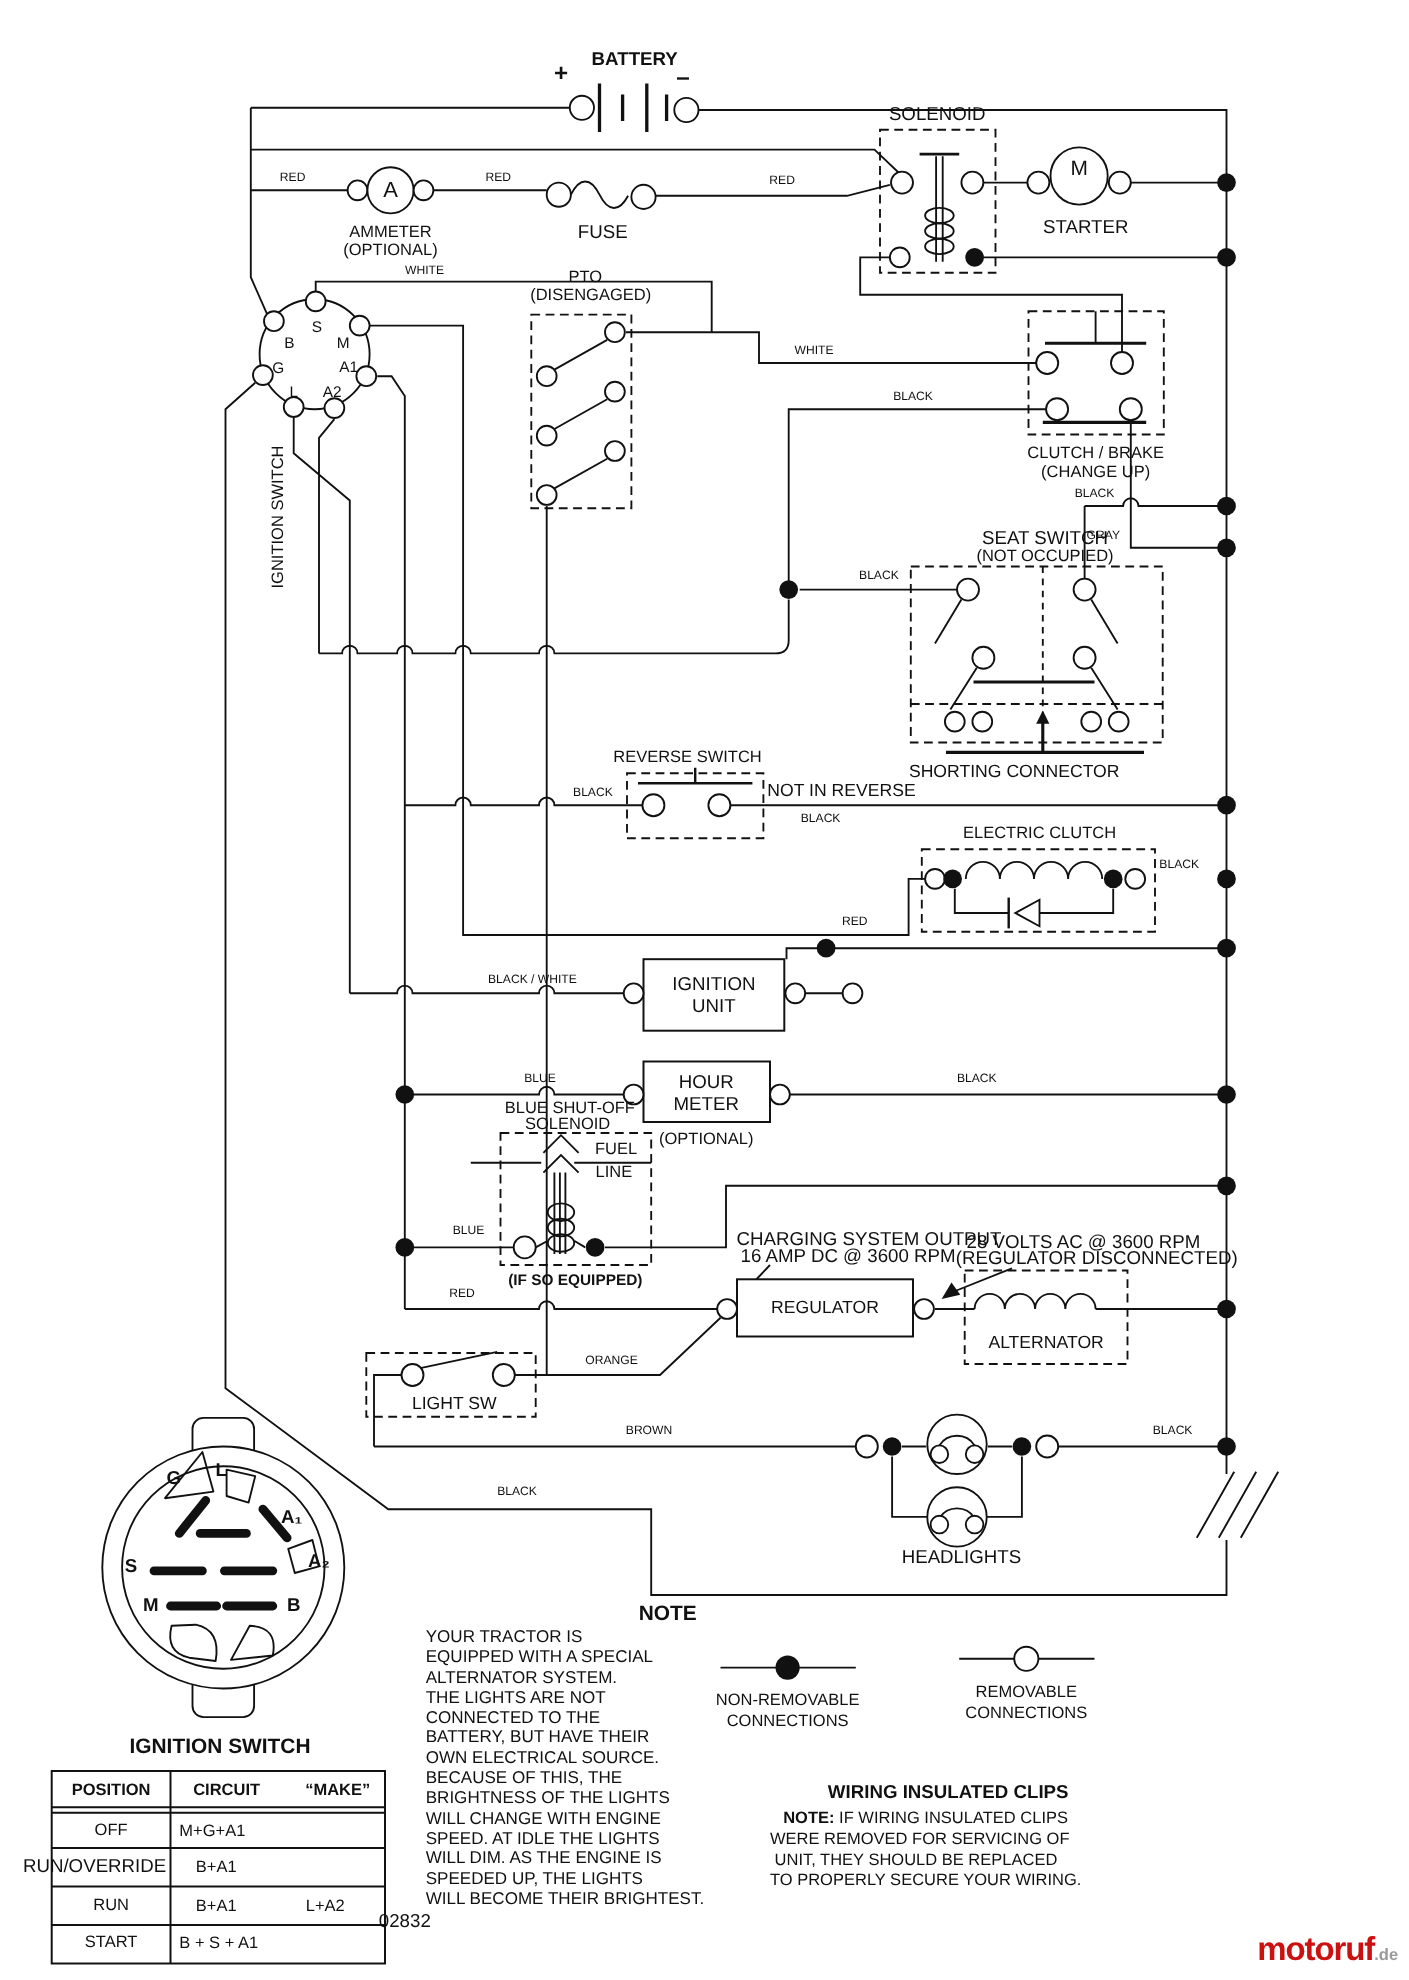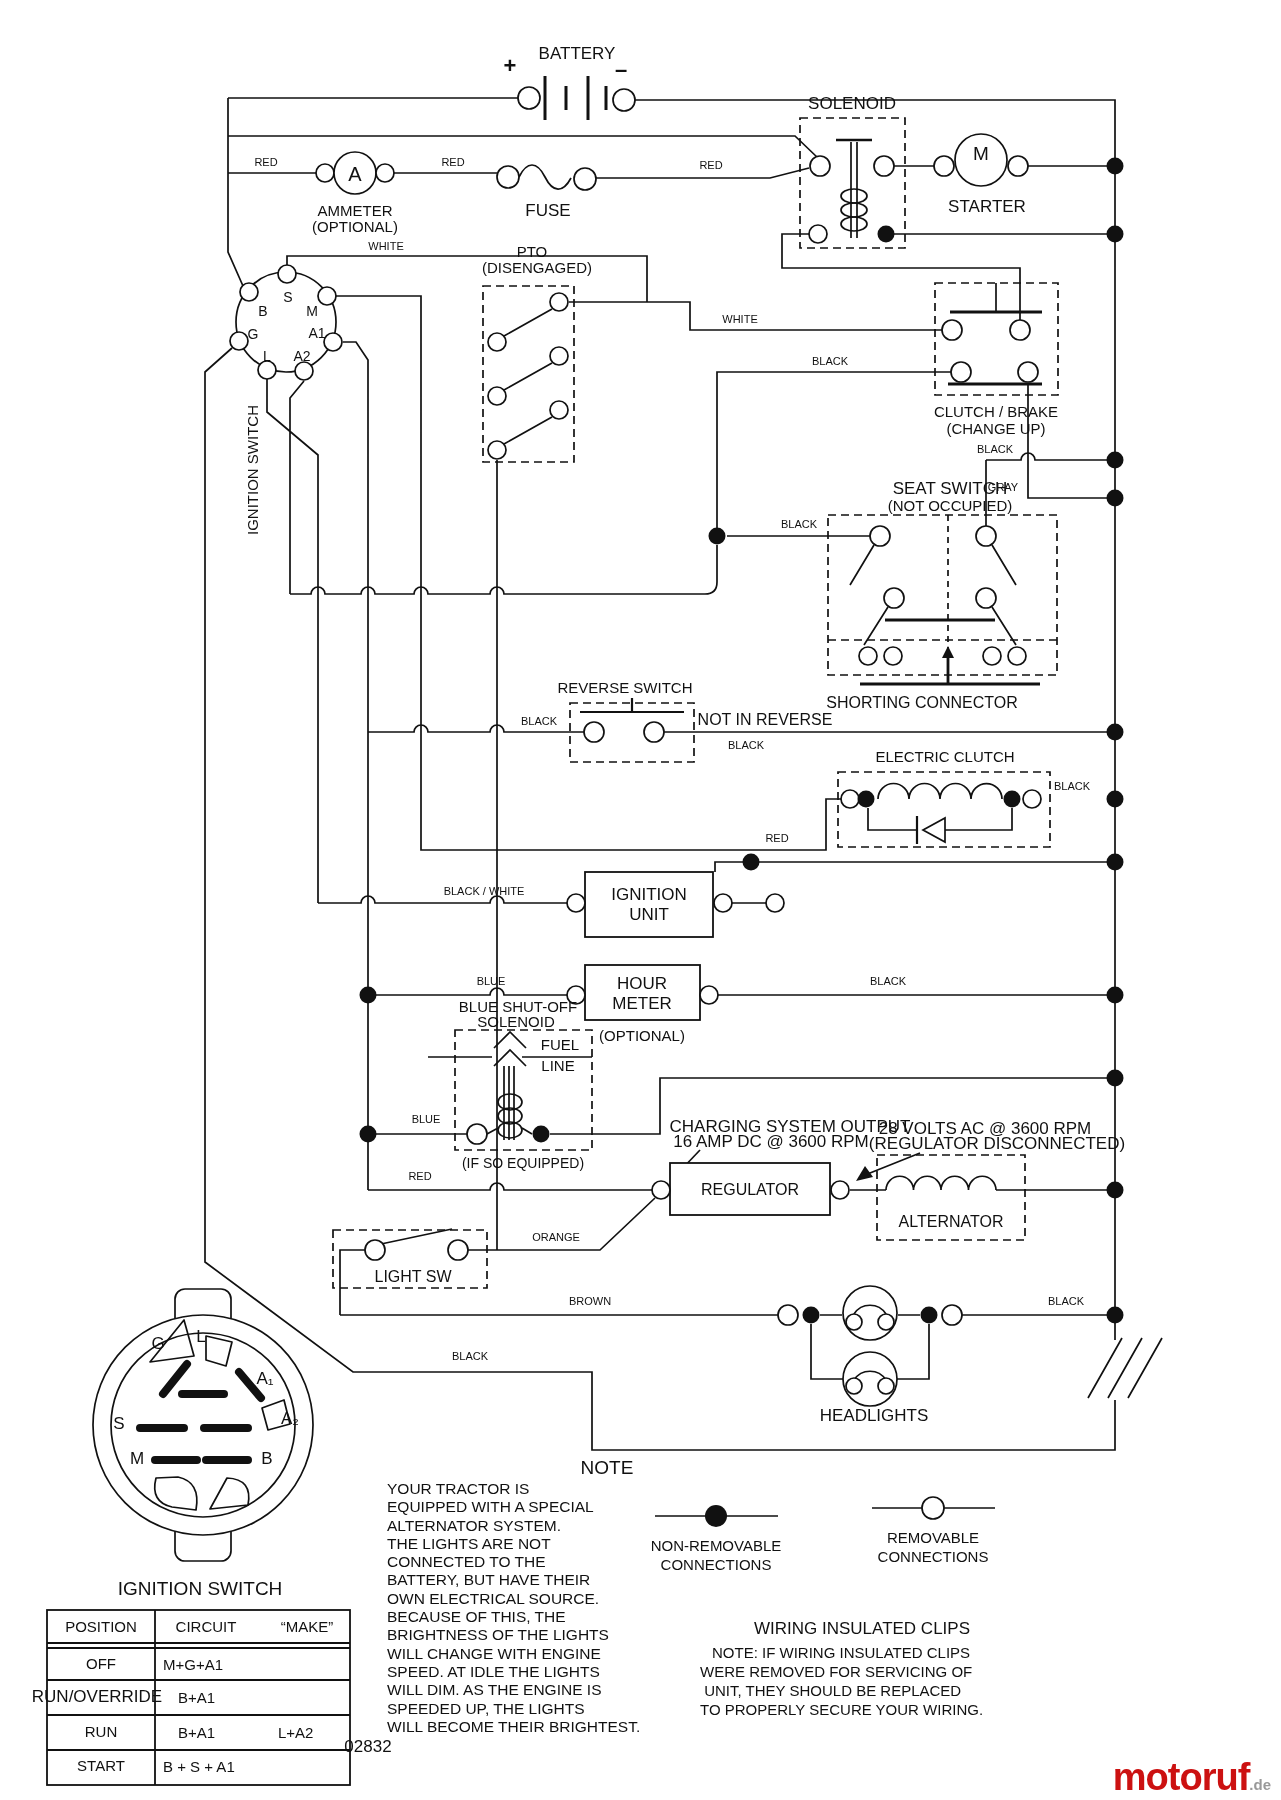--- a/index.html
+++ b/index.html
@@ -4,25 +4,25 @@
 <style>
   html,body{margin:0;padding:0;background:#fff;}
   #page{position:relative;width:1281px;height:1800px;background:#fff;overflow:hidden;
         font-family:"Liberation Sans","DejaVu Sans",sans-serif;color:#111;}
   #wires{position:absolute;left:0;top:0;}
   .lb{position:absolute;transform:translate(-50%,-50%);white-space:pre;font-size:11px;
       line-height:1.15;text-align:center;color:#111;}
   .lbl{position:absolute;transform:none;white-space:pre;font-size:15px;color:#111;text-align:left;} .s12{font-size:17px;} .s13{font-size:13px;} .s14{font-size:14px;}
   .s15{font-size:15px;} .s16{font-size:16px;} .s17{font-size:17px;} .s19{font-size:19px;}
   .s20{font-size:20px;} .s22{font-size:22px;font-weight:bold;}
-  .b{font-weight:normal;}
+  .b{font-weight:bold;}
   .pre{white-space:pre-line;}
   .rot{transform:translate(-50%,-50%) rotate(-90deg);}
   .note-body{line-height:18.3px;font-size:15.5px;}
-  .wm-brand{color:#cc1111;font-weight:bold;font-size:38px;letter-spacing:-1px;}
+  .wm-brand{color:#cc1111;font-weight:bold;font-size:30px;letter-spacing:-1px;}
   .wm-tld{color:#999;font-size:15px;font-weight:bold;}
 </style>
 </head>
 <body>
 
 <div id="page">
 
 <svg id="wires" width="1281" height="1800" viewBox="0 0 1281 1800">
   <g fill="none" stroke="#111" stroke-width="1.7">
 
@@ -323,21 +323,21 @@
 <div class="lb s17 b" style="left:119px;top:1424px">S</div>
 <div class="lb s17 b" style="left:137px;top:1459px">M</div>
 <div class="lb s17 b" style="left:267px;top:1459px">B</div>
 <div class="lb s19 b" style="left:200px;top:1589px">IGNITION SWITCH</div>
 
 <div class="lb s15 b" style="left:101px;top:1627px">POSITION</div>
 <div class="lb s15 b" style="left:206px;top:1627px">CIRCUIT</div>
 <div class="lb s15 b" style="left:307px;top:1627px">“MAKE”</div>
 <div class="lb s15" style="left:101px;top:1664px">OFF</div>
 <div class="lbl" style="left:163px;top:1656px">M+G+A1</div>
-<div class="lb s12" style="left:97px;top:1697px">RUN/OVERRIDE</div>
+<div class="lb s12" style="left:86px;top:1697px">RUN/OVERRIDE</div>
 <div class="lbl" style="left:178px;top:1689px">B+A1</div>
 <div class="lb s15" style="left:101px;top:1732px">RUN</div>
 <div class="lbl" style="left:178px;top:1724px">B+A1</div>
 <div class="lbl" style="left:278px;top:1724px">L+A2</div>
 <div class="lb s15" style="left:101px;top:1766px">START</div>
 <div class="lbl" style="left:163px;top:1758px">B + S + A1</div>
 
 <div style="position:absolute;right:10px;top:1756px;">
   <span class="wm-brand">motoruf</span><span class="wm-tld">.de</span>
 </div>

